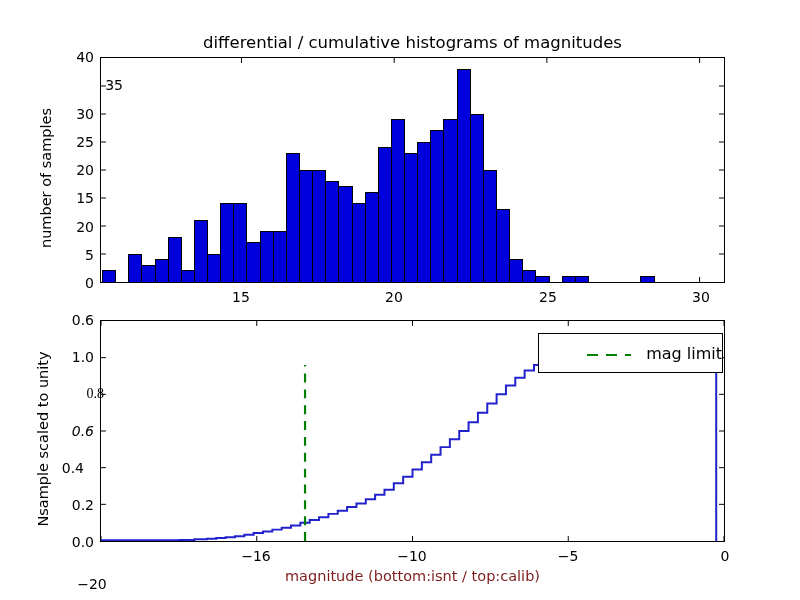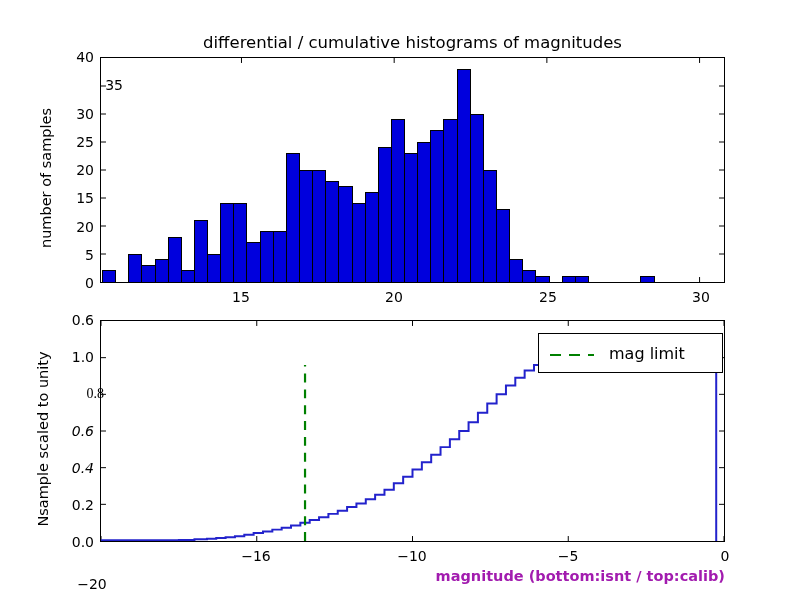--- a/index.html
+++ b/index.html
@@ -81,25 +81,24 @@
     color: #000;
     transform: rotate(-90deg);
     transform-origin: center center;
     white-space: nowrap;
   }
   #xlabel-bottom {
     position: absolute;
     left: 100px;
     top: 568px;
     width: 625px;
-    text-align: right;
+    text-align: center;
     font-size: 14.5px;
-    color: #a21caf;
-    white-space: nowrap;
-    font-weight: bold;
+    color: #7f1d1d;
+    white-space: nowrap;
   }
   .tick-label {
     position: absolute;
     font-size: 14px;
     color: #000;
     white-space: nowrap;
   }
   .ytick {
     text-align: left;
     transform: translate(-100%, -50%);
@@ -113,22 +112,22 @@
     position: absolute;
     left: 538px;
     top: 333px;
     width: 185px;
     height: 40px;
     background: #ffffff;
     border: 1px solid #000000;
     box-sizing: border-box;
     display: flex;
     align-items: center;
-    padding-left: 10px;
     z-index: 5;
+    justify-content: flex-end;
   }
   #legend-mag-limit .legend-swatch {
     width: 46px;
     height: 2px;
     margin-right: 14px;
     position: relative;
   }
   #legend-mag-limit .legend-swatch svg { display: block; }
   #legend-mag-limit .legend-text {
     font-size: 16px;
@@ -249,21 +248,21 @@
         <line x1="625" y1="0" x2="625" y2="5" stroke="#000" stroke-width="1"></line>
         <path d="M0.00,221.26 L31.25,221.26 L31.25,221.26 L62.50,221.26 L62.50,221.26 L78.13,221.26 L78.13,220.89 L93.75,220.89 L93.75,220.15 L106.25,220.15 L106.25,219.78 L115.62,219.78 L115.62,219.04 L125.00,219.04 L125.00,218.30 L134.38,218.30 L134.38,217.19 L143.75,217.19 L143.75,215.71 L153.13,215.71 L153.13,214.04 L162.50,214.04 L162.50,212.38 L171.88,212.38 L171.88,210.53 L181.25,210.53 L181.25,208.68 L190.63,208.68 L190.63,206.28 L200.00,206.28 L200.00,203.50 L209.37,203.50 L209.37,200.72 L218.75,200.72 L218.75,197.95 L228.13,197.95 L228.13,194.62 L237.50,194.62 L237.50,191.47 L246.88,191.47 L246.88,187.78 L256.25,187.78 L256.25,184.07 L265.63,184.07 L265.63,179.82 L275.00,179.82 L275.00,175.38 L284.38,175.38 L284.38,170.20 L293.75,170.20 L293.75,163.72 L303.13,163.72 L303.13,157.25 L312.50,157.25 L312.50,149.85 L321.88,149.85 L321.88,142.45 L331.25,142.45 L331.25,135.05 L340.63,135.05 L340.63,127.28 L350.00,127.28 L350.00,119.32 L359.38,119.32 L359.38,111.00 L368.75,111.00 L368.75,102.12 L378.13,102.12 L378.13,92.50 L387.50,92.50 L387.50,83.25 L396.88,83.25 L396.88,74.00 L406.25,74.00 L406.25,65.12 L415.63,65.12 L415.63,57.35 L425.00,57.35 L425.00,49.95 L434.38,49.95 L434.38,44.40 L443.75,44.40 L443.75,39.78 L450.00,39.78 L450.00,37.92 L468.75,37.92 L468.75,37.00 L500.00,37.00 L500.00,37.00 L531.25,37.00 L531.25,37.00 L562.50,37.00 L562.50,37.00 L593.75,37.00 L593.75,37.00 L617.19,37.00 L617.19,37.00 L617.19,37.00 L617.19,222.00" fill="none" stroke="#2222cc" stroke-width="2"></path>
         <line x1="204.6875" y1="222" x2="204.6875" y2="44.39999999999998" stroke="#008000" stroke-width="2.2" stroke-dasharray="9,7"></line>
       </svg>
   </div>
 
   <div class="tick-label ytick" style="left:94px; top:320px;">0.6</div>
   <div class="tick-label ytick" style="left:94px; top:357px;">1.0</div>
   <div class="tick-label ytick" style="left:104px; top:394px;font-family:Liberation Serif, serif;">0.8</div>
   <div class="tick-label ytick" style="left:94px; top:431px;font-style:italic;">0.6</div>
-  <div class="tick-label ytick" style="left:94px; top:468px;font-style:italic;">0.4</div>
+  <div class="tick-label ytick" style="left:84px; top:468px;">0.4</div>
   <div class="tick-label ytick" style="left:94px; top:505px;">0.2</div>
   <div class="tick-label ytick" style="left:94px; top:542px;">0.0</div>
 
   <div class="tick-label xtick" style="left:92px; top:548px;margin-top:28px;">−20</div>
   <div class="tick-label xtick" style="left:256px; top:548px;">−16</div>
   <div class="tick-label xtick" style="left:412px; top:548px;">−10</div>
   <div class="tick-label xtick" style="left:568px; top:548px;">−5</div>
   <div class="tick-label xtick" style="left:725px; top:548px;">0</div>
 
   <div id="ylabel-bottom">Nsample scaled to unity</div>

